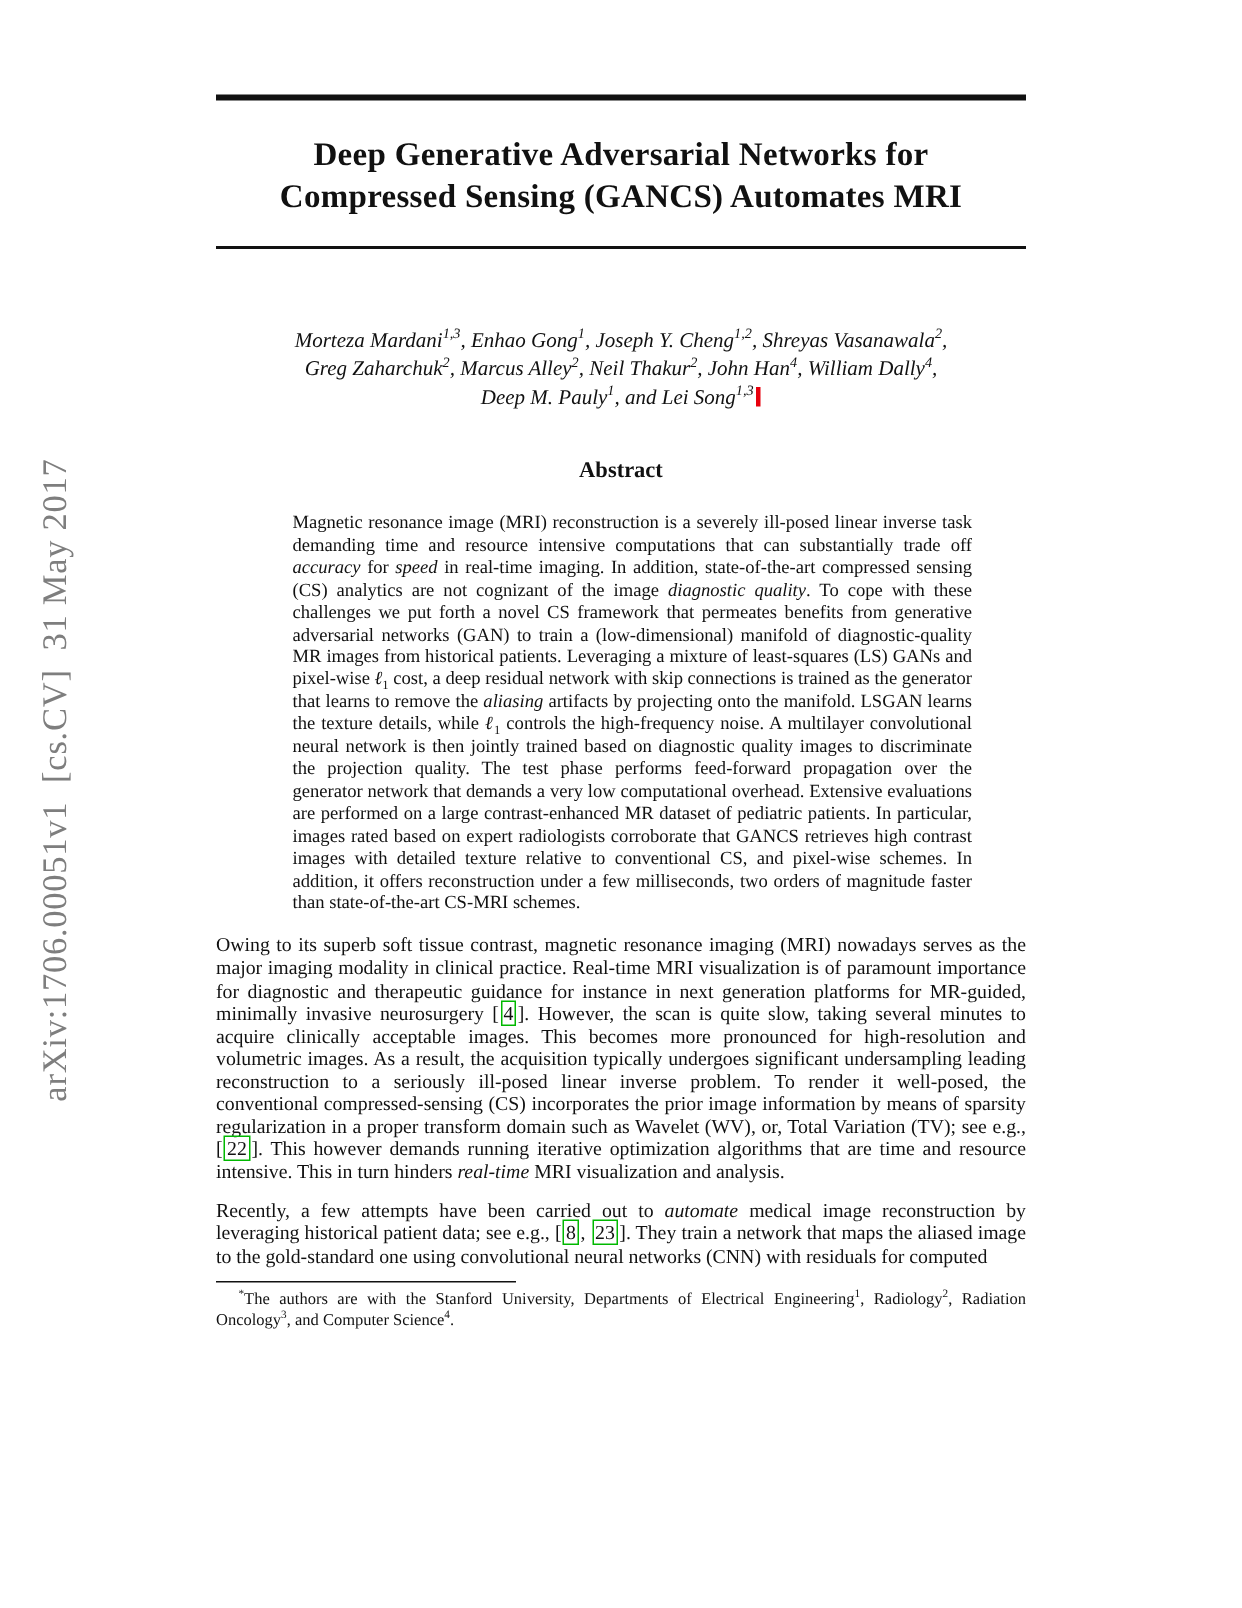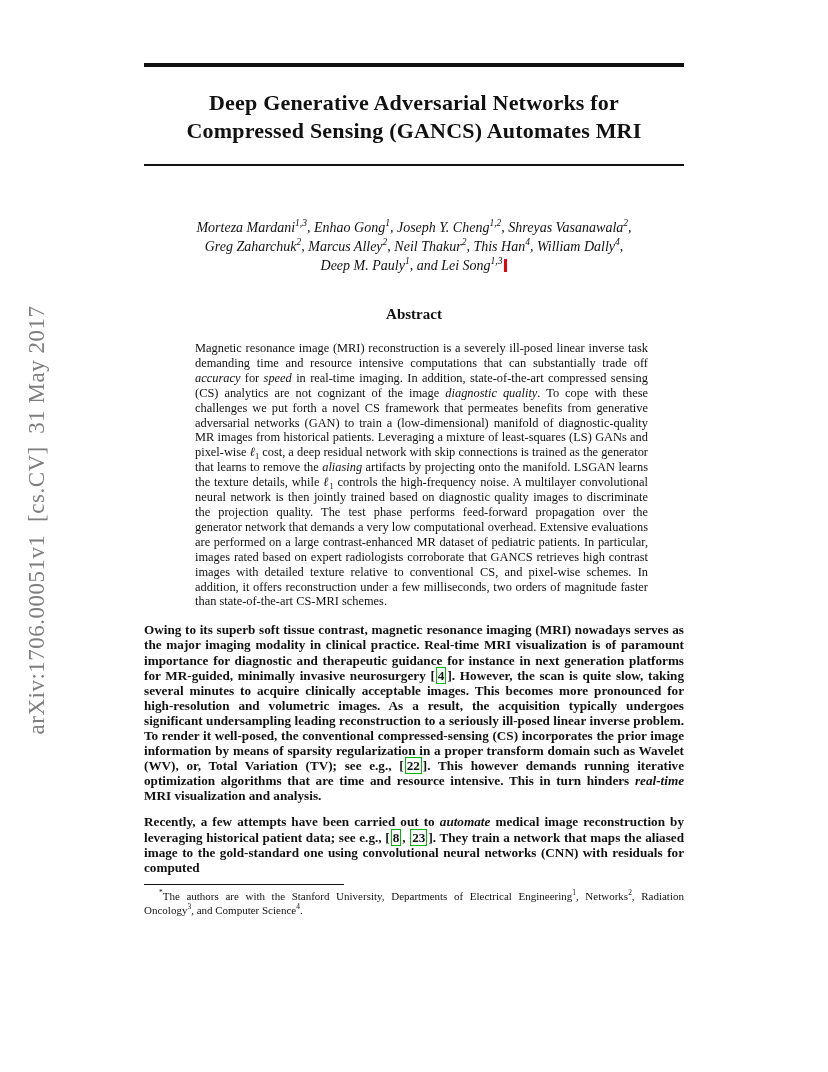--- a/index.html
+++ b/index.html
@@ -26,21 +26,21 @@
 
   .abstract-head{margin:31px 0 0;text-align:center;font-size:15px;font-weight:bold;}
   .abstract-body{
     margin:18px 36px 0 51px;font-size:12.4px;line-height:14.9px;
     text-align:justify;text-justify:inter-word;
   }
 
   .section-head{margin:26px 0 0;font-size:16.5px;font-weight:bold;}
   .section-head .sec-num{margin-right:15px;}
 
-  .body-par{margin:13px 0 0;font-size:13.2px;line-height:15.1px;text-align:justify;text-justify:inter-word;font-weight:bold;}
+  .body-par{margin:13px 0 0;font-size:13.2px;line-height:15.1px;text-align:justify;text-justify:inter-word;}
   .body-par.second{margin-top:11px;}
 
   .footnote-rule{width:200px;height:1px;background:#111111;margin-top:9px;}
   .footnote{margin:4px 0 0;font-size:11px;line-height:14px;text-align:justify;text-indent:15px;}
 
   
   .s-i{font-style:italic;}
   .s-sup{font-size:0.68em;vertical-align:super;line-height:0;}
   .s-sub{font-size:0.68em;vertical-align:sub;line-height:0;}
   .s-cite{border:1.5px solid #00b800;padding:0 1px;margin:0 1px;line-height:0;}
@@ -56,31 +56,31 @@
   <div class="content">
 
     <div class="rule-thick"></div>
 
     <h1 class="paper-title"><span>Deep Generative Adversarial Networks for</span><br><span>Compressed Sensing (GANCS) Automates MRI</span></h1>
 
     <div class="rule-thin"></div>
 
     <div class="authors">
       <div class="author-line"><span>Morteza Mardani</span><span class="s-sup">1,3</span><span>, Enhao Gong</span><span class="s-sup">1</span><span>, Joseph Y. Cheng</span><span class="s-sup">1,2</span><span>, Shreyas Vasanawala</span><span class="s-sup">2</span><span>,</span></div>
-      <div class="author-line"><span>Greg Zaharchuk</span><span class="s-sup">2</span><span>, Marcus Alley</span><span class="s-sup">2</span><span>, Neil Thakur</span><span class="s-sup">2</span><span>, This Han</span><span class="s-sup">4</span><span>, William Dally</span><span class="s-sup">4</span><span>,</span></div>
+      <div class="author-line"><span>Greg Zaharchuk</span><span class="s-sup">2</span><span>, Marcus Alley</span><span class="s-sup">2</span><span>, Neil Thakur</span><span class="s-sup">2</span><span>, John Han</span><span class="s-sup">4</span><span>, William Dally</span><span class="s-sup">4</span><span>,</span></div>
       <div class="author-line"><span>Deep M. Pauly</span><span class="s-sup">1</span><span>, and Lei Song</span><span class="s-sup">1,3</span><span class="s-redbar"></span></div>
     </div>
 
     <h2 class="abstract-head">Abstract</h2>
 
     <p class="abstract-body"><span>Magnetic resonance image (MRI) reconstruction is a severely ill-posed linear inverse task demanding time and resource intensive computations that can substantially trade off </span><span class="s-i">accuracy</span><span> for </span><span class="s-i">speed</span><span> in real-time imaging. In addition, state-of-the-art compressed sensing (CS) analytics are not cognizant of the image </span><span class="s-i">diagnostic quality</span><span>. To cope with these challenges we put forth a novel CS framework that permeates benefits from generative adversarial networks (GAN) to train a (low-dimensional) manifold of diagnostic-quality MR images from historical patients. Leveraging a mixture of least-squares (LS) GANs and pixel-wise </span><span class="s-i">ℓ</span><span class="s-sub">1</span><span> cost, a deep residual network with skip connections is trained as the generator that learns to remove the </span><span class="s-i">aliasing</span><span> artifacts by projecting onto the manifold. LSGAN learns the texture details, while </span><span class="s-i">ℓ</span><span class="s-sub">1</span><span> controls the high-frequency noise. A multilayer convolutional neural network is then jointly trained based on diagnostic quality images to discriminate the projection quality. The test phase performs feed-forward propagation over the generator network that demands a very low computational overhead. Extensive evaluations are performed on a large contrast-enhanced MR dataset of pediatric patients. In particular, images rated based on expert radiologists corroborate that GANCS retrieves high contrast images with detailed texture relative to conventional CS, and pixel-wise schemes. In addition, it offers reconstruction under a few milliseconds, two orders of magnitude faster than state-of-the-art CS-MRI schemes.</span></p>
 
 
     <p class="body-par"><span>Owing to its superb soft tissue contrast, magnetic resonance imaging (MRI) nowadays serves as the major imaging modality in clinical practice. Real-time MRI visualization is of paramount importance for diagnostic and therapeutic guidance for instance in next generation platforms for MR-guided, minimally invasive neurosurgery [</span><span class="s-cite">4</span><span>]. However, the scan is quite slow, taking several minutes to acquire clinically acceptable images. This becomes more pronounced for high-resolution and volumetric images. As a result, the acquisition typically undergoes significant undersampling leading reconstruction to a seriously ill-posed linear inverse problem. To render it well-posed, the conventional compressed-sensing (CS) incorporates the prior image information by means of sparsity regularization in a proper transform domain such as Wavelet (WV), or, Total Variation (TV); see e.g., [</span><span class="s-cite">22</span><span>]. This however demands running iterative optimization algorithms that are time and resource intensive. This in turn hinders </span><span class="s-i">real-time</span><span> MRI visualization and analysis.</span></p>
 
     <p class="body-par second"><span>Recently, a few attempts have been carried out to </span><span class="s-i">automate</span><span> medical image reconstruction by leveraging historical patient data; see e.g., [</span><span class="s-cite">8</span><span>, </span><span class="s-cite">23</span><span>]. They train a network that maps the aliased image to the gold-standard one using convolutional neural networks (CNN) with residuals for computed</span></p>
 
     <div class="footnote-rule"></div>
 
-    <p class="footnote"><span class="s-sup">*</span><span>The authors are with the Stanford University, Departments of Electrical Engineering</span><span class="s-sup">1</span><span>, Networks</span><span class="s-sup">2</span><span>, Radiation Oncology</span><span class="s-sup">3</span><span>, and Computer Science</span><span class="s-sup">4</span><span>.</span></p>
+    <p class="footnote"><span class="s-sup">*</span><span>The authors are with the Stanford University, Departments of Electrical Engineering</span><span class="s-sup">1</span><span>, Radiology</span><span class="s-sup">2</span><span>, Radiation Oncology</span><span class="s-sup">3</span><span>, and Computer Science</span><span class="s-sup">4</span><span>.</span></p>
 
   </div>
 </div>
 
 </body></html>

